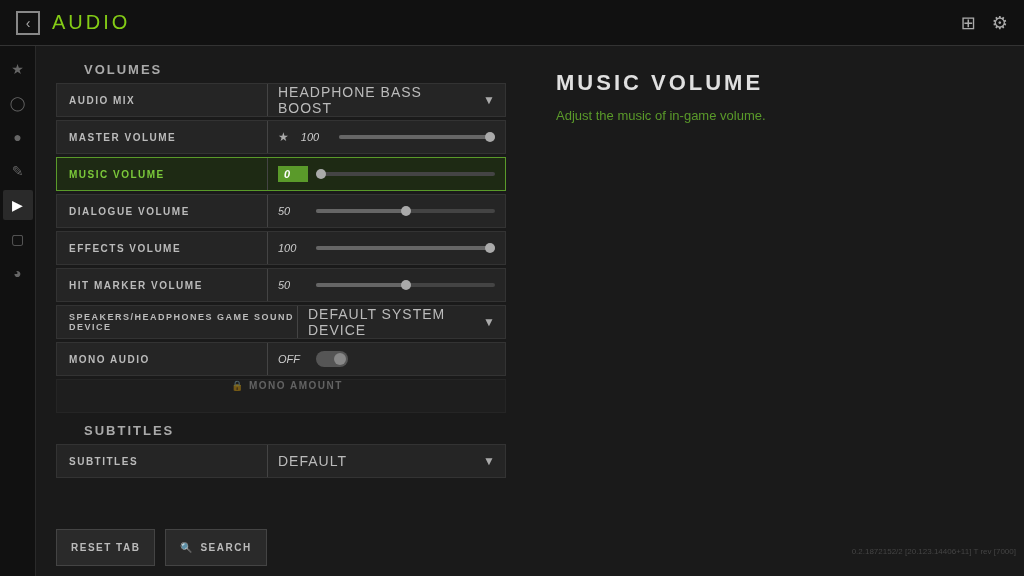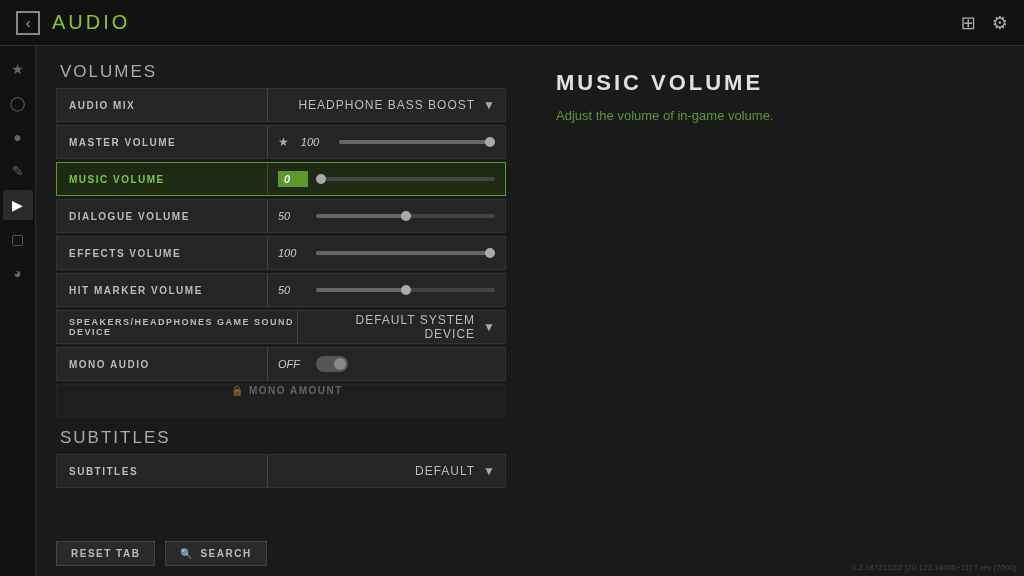--- a/index.html
+++ b/index.html
@@ -98,27 +98,28 @@
     }
 
     
     .settings-panel {
       width: 490px;
       padding: 16px 20px;
       overflow-y: auto;
     }
 
     .section-header {
-      font-size: 17px;
-      font-weight: normal;
+      font-size: 13px;
+      font-weight: bold;
       letter-spacing: 2px;
       color: #aaa;
       text-transform: uppercase;
       margin-bottom: 6px;
       padding-left: 4px;
+      margin-left: 24px;
     }
 
     .settings-row {
       display: flex;
       align-items: center;
       background: #252525;
       border: 1px solid #333;
       margin-bottom: 3px;
       height: 34px;
       position: relative;
@@ -190,26 +191,25 @@
     .slider-thumb {
       width: 10px;
       height: 10px;
       background: #aaa;
       border-radius: 50%;
       position: absolute;
       top: -3px;
     }
 
     .dropdown-value {
-      font-size: 12px;
+      font-size: 14px;
       color: #bbb;
       letter-spacing: 1px;
       text-transform: uppercase;
       flex: 1;
-      text-align: right;
     }
     .dropdown-arrow {
       color: #aaa;
       font-size: 12px;
     }
 
     .star-icon {
       color: #aaa;
       font-size: 12px;
       margin-right: 4px;
@@ -246,21 +246,21 @@
       width: 490px;
       padding: 10px 20px;
       display: flex;
       gap: 10px;
       background: #1a1a1a;
     }
     .bottom-btn {
       display: flex;
       align-items: center;
       gap: 6px;
-      padding: 6px 14px;
+      padding: 12px 14px;
       background: #2a2a2a;
       border: 1px solid #444;
       color: #bbb;
       font-size: 10px;
       font-weight: bold;
       letter-spacing: 1.5px;
       text-transform: uppercase;
       cursor: pointer;
       margin-top: 37px;
     }
@@ -283,21 +283,21 @@
       color: #888;
       line-height: 1.5;
     }
     .info-desc span {
       color: #5a9a2a;
     }
 
     
     .version-text {
       position: absolute;
-      bottom: 4px;
+      bottom: 20px;
       right: 8px;
       font-size: 8px;
       color: #444;
     }
   </style>
 </head>
 <body>
 
 <div class="top-bar">
   <div class="top-bar-left">
@@ -440,21 +440,21 @@
         <span class="dropdown-arrow">▼</span>
       </div>
     </div>
 
     <div style="height: 50px;"></div>
   </div>
 
   <div class="info-panel">
     <div class="info-title">MUSIC VOLUME</div>
     <div class="info-desc">
-      <span>Adjust the volume of </span><span>in-game volume</span><span>.</span>
+      <span>Adjust the music of </span><span>in-game volume</span><span>.</span>
     </div>
   </div>
 </div>
 
 <div class="bottom-bar">
   <button class="bottom-btn">
     <span>RESET TAB</span>
   </button>
   <button class="bottom-btn">
     <span>🔍</span>

